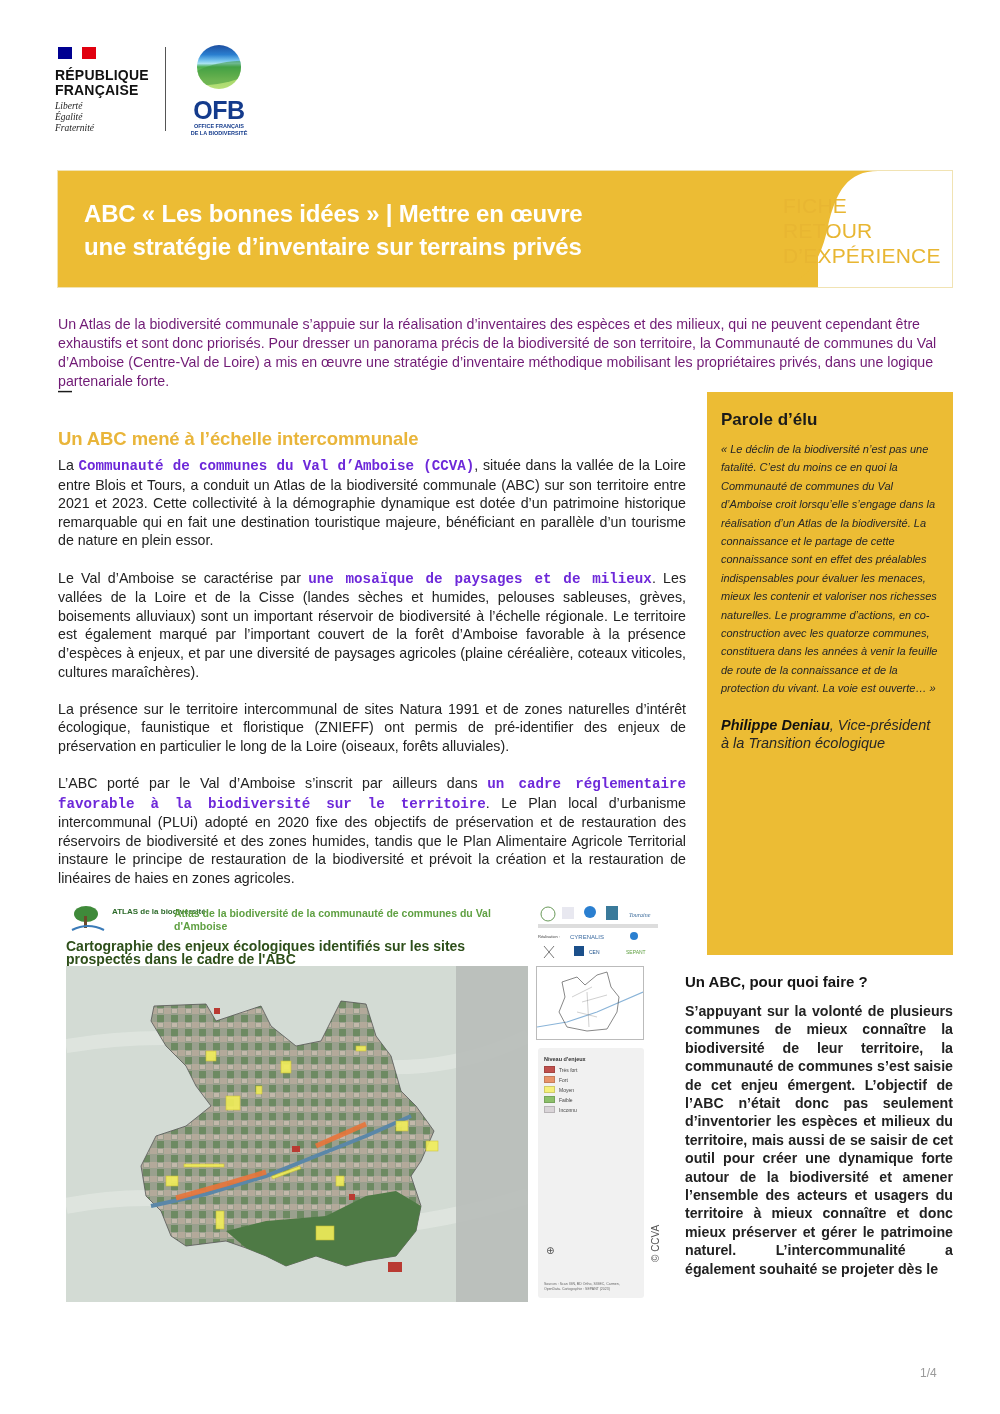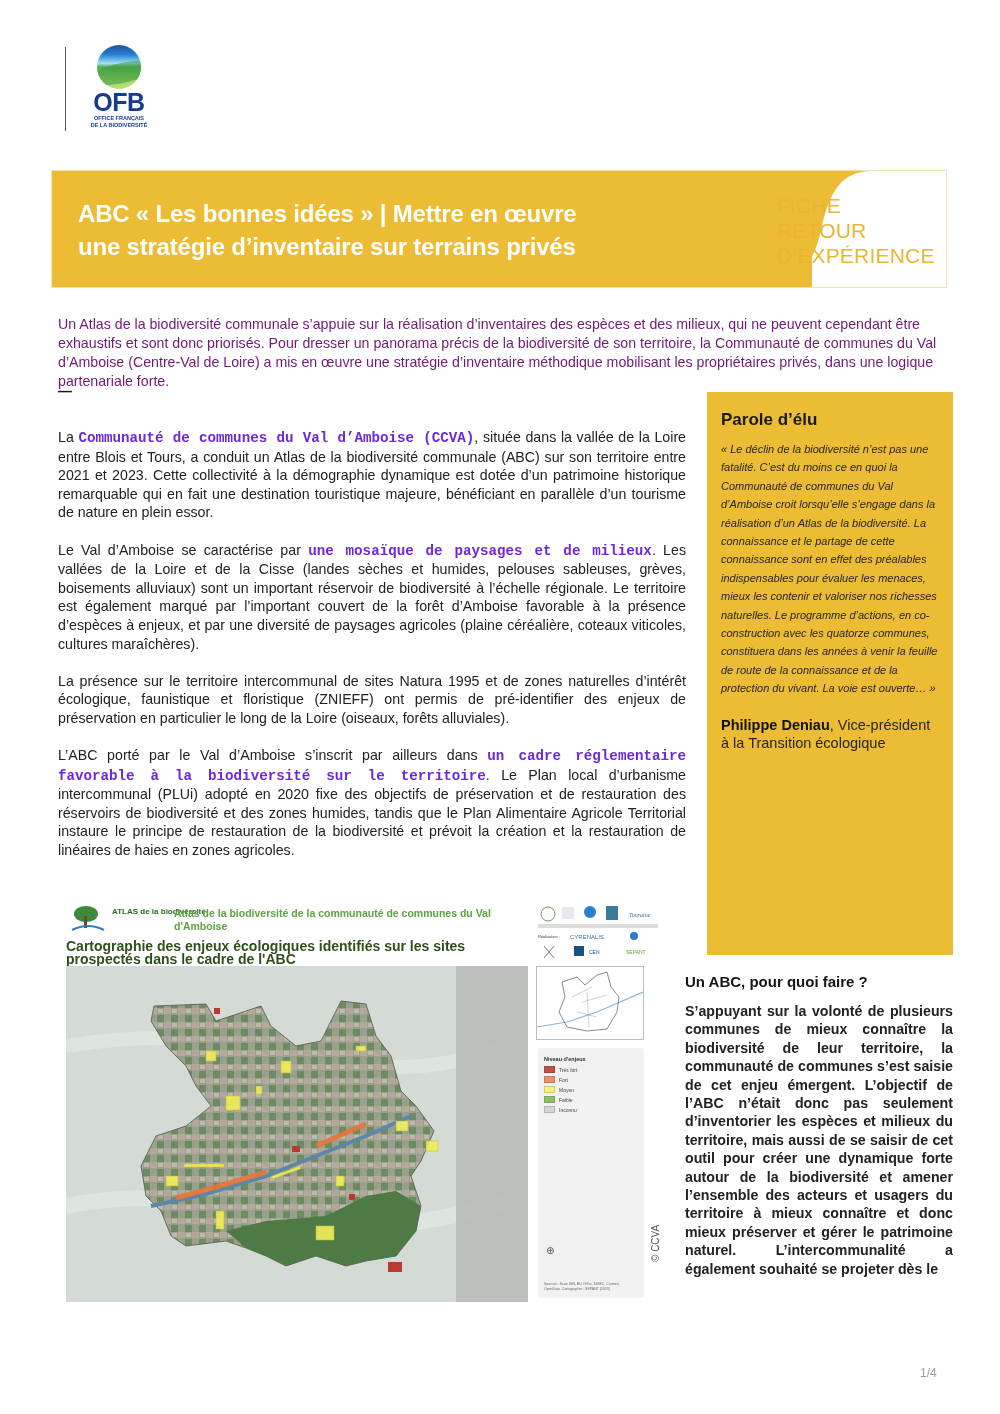--- a/index.html
+++ b/index.html
@@ -12,45 +12,45 @@
   .rf-flag { display: flex; height: 12px; margin-left: 3px; margin-top: 2px; width: 38px; }
   .rf-flag .b { width: 14px; background: #000091; }
   .rf-flag .w { width: 10px; background: #fff; }
   .rf-flag .r { width: 14px; background: #e1000f; }
   .rf-name { font-weight: 700; font-size: 14px; line-height: 15px; margin-top: 9px; letter-spacing: 0.2px; color: #111; }
   .rf-motto { font-family: "Liberation Serif", "DejaVu Serif", serif; font-style: italic; font-size: 9.5px; line-height: 11px; margin-top: 3px; color: #222; }
   .sep { width: 1px; height: 84px; background: #555; margin: 2px 14px 0 10px; }
   .ofb { width: 78px; display: flex; flex-direction: column; align-items: center; }
   .ofb-globe { width: 44px; height: 44px; border-radius: 50%; overflow: hidden; position: relative; background: linear-gradient(180deg, #1e4fa0 0%, #2a7fd0 22%, #7ac7ef 36%, #a7e1f0 42%, #4caf50 50%, #7cc35a 66%, #a6d86a 80%, #b9e07a 100%); }
   .ofb-globe::after { content: ""; position: absolute; left: -10px; top: 18px; width: 70px; height: 20px; border-radius: 50%; background: rgba(60,150,60,0.55); transform: rotate(-12deg); }
-  .ofb-text { font-weight: 900; font-size: 25px; color: #143b8c; letter-spacing: -0.5px; line-height: 26px; margin-top: 0; }
+  .ofb-text { font-weight: 900; font-size: 25px; color: #143b8c; letter-spacing: -0.5px; line-height: 26px; margin-top: 8px; }
   .ofb-sub { font-size: 5.5px; font-weight: 700; color: #143b8c; text-align: center; line-height: 6.5px; }
 
   
-  .banner { position: absolute; left: 51px; top: 170px; width: 896px; height: 118px; border: 1px solid #f1e3b3; background: #ffffff; overflow: hidden; }
+  .banner { position: absolute; left: 57px; top: 170px; width: 896px; height: 118px; border: 1px solid #f1e3b3; background: #ffffff; overflow: hidden; }
   .banner-yellow { position: absolute; left: 0; top: 0; width: 760px; height: 118px; background: #ecbc34; }
   .banner-curve { position: absolute; left: 660px; top: 0; width: 160px; height: 118px; }
   .banner-title { position: absolute; left: 26px; top: 26px; color: #ffffff; font-weight: 700; font-size: 24px; line-height: 33px; letter-spacing: -0.2px; }
   .banner-tag { position: absolute; left: 725px; top: 22px; color: #e8b632; font-size: 21px; line-height: 25px; letter-spacing: 0.2px; }
 
   
   .lead { position: absolute; left: 58px; top: 315px; width: 895px; font-weight: 400; font-size: 14.2px; line-height: 19px; text-align: left; color: #701a75; }
   .lead-dash { position: absolute; left: 58px; top: 383px; font-weight: 700; font-size: 14px; }
 
   
   .col-left { position: absolute; left: 58px; top: 428px; width: 628px; }
   .h2 { color: #e9b53a; font-size: 18.5px; font-weight: 700; line-height: 22px; letter-spacing: -0.1px; margin-bottom: 6px; }
   .p { font-size: 14.2px; line-height: 18.6px; text-align: justify; color: #222; margin-bottom: 18.6px; }
   .p b { color: #6d28d9; font-family: Liberation Mono, monospace; }
 
   
   .quote-box { position: absolute; left: 707px; top: 392px; width: 246px; height: 563px; background: #ecbc34; padding: 18px 14px 0 14px; }
   .quote-h { font-weight: 700; font-size: 17px; line-height: 20px; color: #1a1a1a; margin-bottom: 10px; }
   .quote-text { font-style: italic; font-size: 11px; line-height: 18.4px; color: #262626; }
-  .quote-author { font-size: 14.5px; line-height: 18.4px; color: #262626; margin-top: 18px; }
+  .quote-author { font-size: 14.5px; line-height: 18.4px; color: #262626; margin-top: 18px; font-style: italic; }
   .quote-author b { color: #111; }
 
   
   .col-right { position: absolute; left: 685px; top: 972px; width: 268px; }
   .h3 { font-weight: 700; font-size: 15px; line-height: 20px; color: #161616; margin-bottom: 10px; }
   .p2 { font-size: 14.2px; line-height: 18.4px; text-align: justify; color: #222; font-weight: bold; }
 
   
   .map { position: absolute; left: 66px; top: 898px; width: 606px; height: 408px; background: #ffffff; }
   .map-head { position: absolute; left: 0; top: 0; width: 470px; height: 44px; }
@@ -70,20 +70,36 @@
   .map-north { position: absolute; left: 8px; bottom: 42px; font-size: 10px; color: #555; }
   .map-sources { position: absolute; left: 6px; bottom: 6px; font-size: 3.5px; color: #666; line-height: 5px; width: 90px; }
   .map-copy { position: absolute; left: 650px; top: 1262px; transform: rotate(-90deg); transform-origin: left top; font-size: 10px; color: #555; }
 
   .page-num { position: absolute; left: 920px; top: 1366px; font-size: 12px; color: #9a9a9a; }
 </style>
 </head>
 <body>
 
 <div class="logos">
+  <div class="rf">
+    <div class="rf-flag">
+        <div class="b"></div>
+        <div class="w"></div>
+        <div class="r"></div>
+      </div>
+    <div class="rf-name">
+      <div>RÉPUBLIQUE</div>
+      <div>FRANÇAISE</div>
+    </div>
+    <div class="rf-motto">
+      <div>Liberté</div>
+      <div>Égalité</div>
+      <div>Fraternité</div>
+    </div>
+  </div>
   <div class="sep"></div>
   <div class="ofb">
     <div class="ofb-globe"></div>
     <div class="ofb-text">OFB</div>
     <div class="ofb-sub">
       <div>OFFICE FRANÇAIS</div>
       <div>DE LA BIODIVERSITÉ</div>
     </div>
   </div>
 </div>
@@ -101,23 +117,24 @@
     <div>FICHE</div>
     <div>RETOUR</div>
     <div>D’EXPÉRIENCE</div>
   </div>
 </div>
 
 <div class="lead">Un Atlas de la biodiversité communale s’appuie sur la réalisation d’inventaires des espèces et des milieux, qui ne peuvent cependant être exhaustifs et sont donc priorisés. Pour dresser un panorama précis de la biodiversité de son territoire, la Communauté de communes du Val d’Amboise (Centre-Val de Loire) a mis en œuvre une stratégie d’inventaire méthodique mobilisant les propriétaires privés, dans une logique partenariale forte.</div>
 <div class="lead-dash">—</div>
 
 <div class="col-left">
+  <h2 class="h2">Un ABC mené à l’échelle intercommunale</h2>
   <p class="p"><span>La </span><b>Communauté de communes du Val d’Amboise (CCVA)</b><span>, située dans la vallée de la Loire entre Blois et Tours, a conduit un Atlas de la biodiversité communale (ABC) sur son territoire entre 2021 et 2023. Cette collectivité à la démographie dynamique est dotée d’un patrimoine historique remarquable qui en fait une destination touristique majeure, bénéficiant en parallèle d’un tourisme de nature en plein essor.</span></p>
   <p class="p"><span>Le Val d’Amboise se caractérise par </span><b>une mosaïque de paysages et de milieux</b><span>. Les vallées de la Loire et de la Cisse (landes sèches et humides, pelouses sableuses, grèves, boisements alluviaux) sont un important réservoir de biodiversité à l’échelle régionale. Le territoire est également marqué par l’important couvert de la forêt d’Amboise favorable à la présence d’espèces à enjeux, et par une diversité de paysages agricoles (plaine céréalière, coteaux viticoles, cultures maraîchères).</span></p>
-  <p class="p">La présence sur le territoire intercommunal de sites Natura 1995 et de zones naturelles d’intérêt écologique, faunistique et floristique (ZNIEFF) ont permis de pré-identifier des enjeux de préservation en particulier le long de la Loire (oiseaux, forêts alluviales).</p>
+  <p class="p">La présence sur le territoire intercommunal de sites Natura 1991 et de zones naturelles d’intérêt écologique, faunistique et floristique (ZNIEFF) ont permis de pré-identifier des enjeux de préservation en particulier le long de la Loire (oiseaux, forêts alluviales).</p>
   <p class="p"><span>L’ABC porté par le Val d’Amboise s’inscrit par ailleurs dans </span><b>un cadre réglementaire favorable à la biodiversité sur le territoire</b><span>. Le Plan local d’urbanisme intercommunal (PLUi) adopté en 2020 fixe des objectifs de préservation et de restauration des réservoirs de biodiversité et des zones humides, tandis que le Plan Alimentaire Agricole Territorial instaure le principe de restauration de la biodiversité et prévoit la création et la restauration de linéaires de haies en zones agricoles.</span></p>
 </div>
 
 <aside class="quote-box">
   <div class="quote-h">Parole d’élu</div>
   <div class="quote-text">« Le déclin de la biodiversité n’est pas une fatalité. C’est du moins ce en quoi la Communauté de communes du Val d’Amboise croit lorsqu’elle s’engage dans la réalisation d’un Atlas de la biodiversité. La connaissance et le partage de cette connaissance sont en effet des préalables indispensables pour évaluer les menaces, mieux les contenir et valoriser nos richesses naturelles. Le programme d’actions, en co-construction avec les quatorze communes, constituera dans les années à venir la feuille de route de la connaissance et de la protection du vivant. La voie est ouverte… »</div>
   <div class="quote-author"><b>Philippe Deniau</b><span>, Vice-président à la Transition écologique</span></div>
 </aside>
 
 <div class="col-right">

